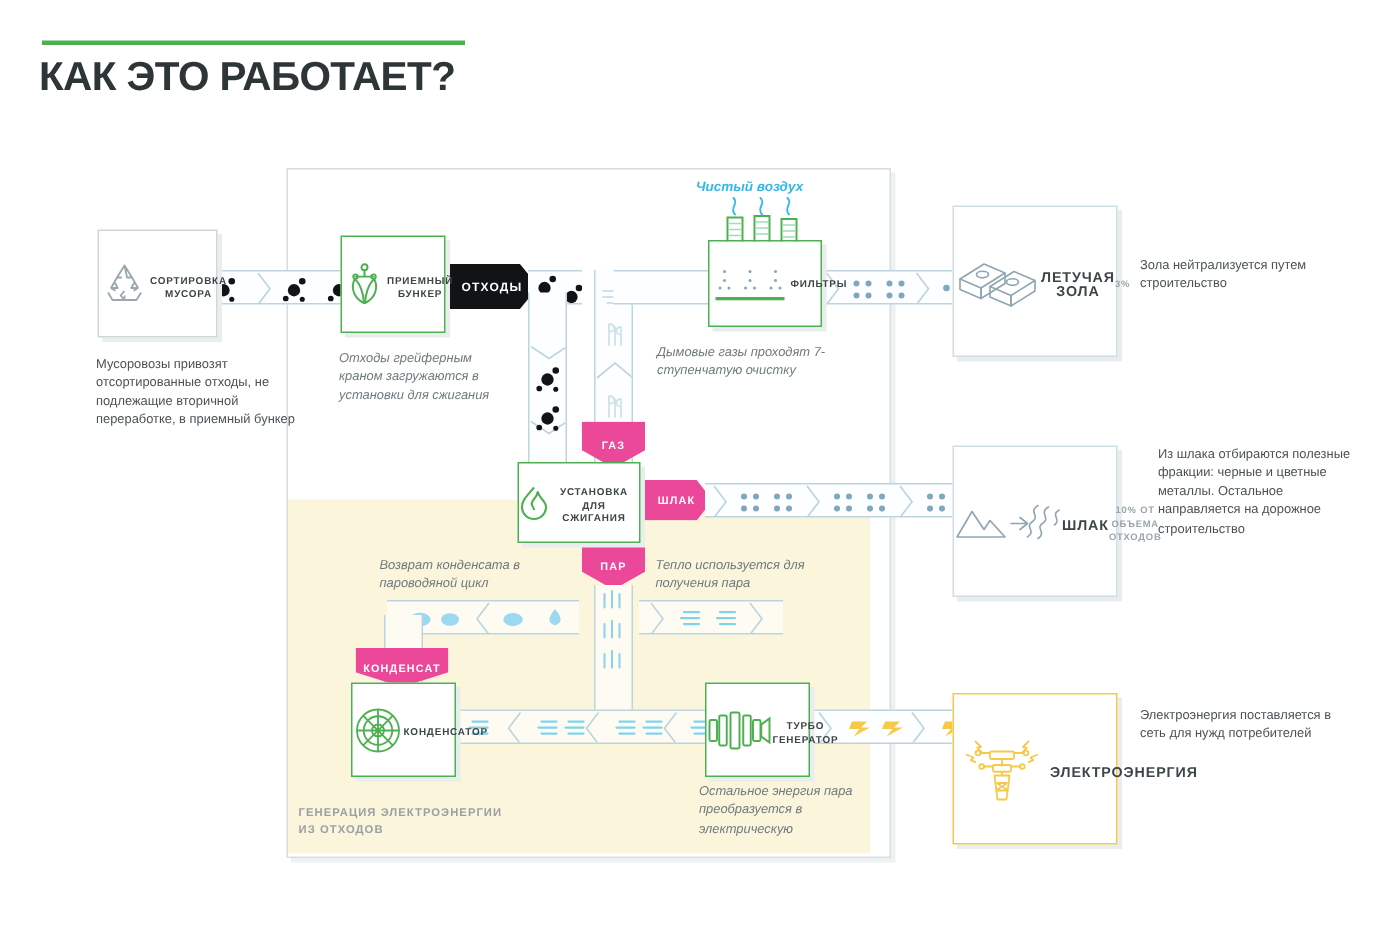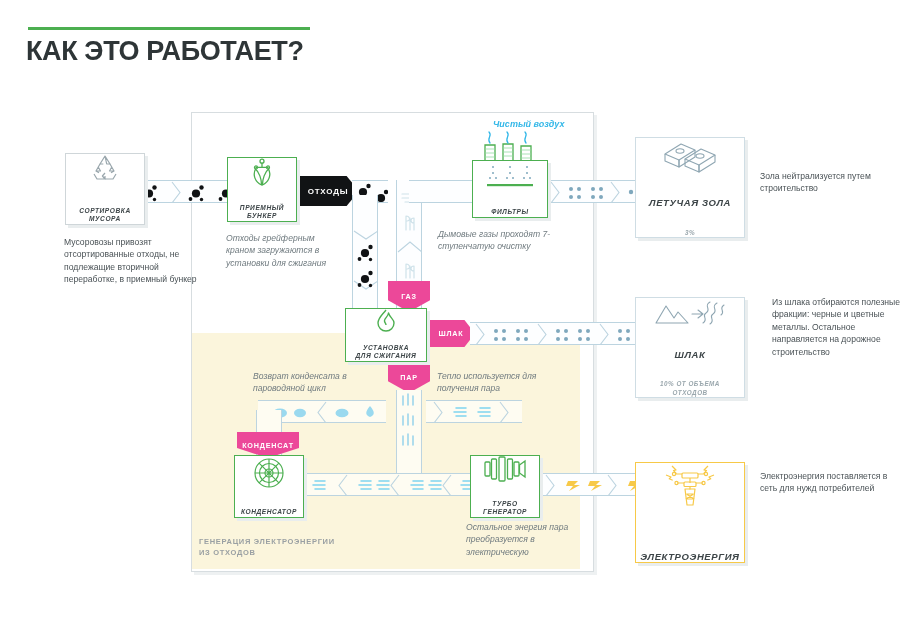--- a/index.html
+++ b/index.html
@@ -13,21 +13,21 @@
   
   #title-rule{left:28px;top:27px;width:282px;height:3px;background:#4CAF50;}
   #page-title{left:26px;top:36px;font-size:27px;font-weight:bold;letter-spacing:-0.4px;color:#2e3537;white-space:nowrap;}
 
   
   #plant-frame{left:191px;top:112px;width:401px;height:458px;border:1px solid #d7dde0;background:#ffffff;box-shadow:3px 3px 0 0 #eef1f2;}
   #heat-zone{left:192px;top:333px;width:388px;height:236px;background:#fbf5dc;}
   #heat-zone-label{left:199px;top:536px;font-size:7.5px;font-weight:bold;letter-spacing:.7px;line-height:11px;color:#9aa0a3;text-transform:uppercase;}
 
   
-  .card{background:#fff;box-sizing:border-box;display:flex;flex-direction:column;align-items:center;justify-content:space-between;box-shadow:3px 3px 0 0 #e9edee;font-style:italic;}
+  .card{background:#fff;box-sizing:border-box;display:flex;flex-direction:row;align-items:center;justify-content:space-between;box-shadow:3px 3px 0 0 #e9edee;}
   .card .cap{font-size:6.6px;font-weight:bold;letter-spacing:.55px;line-height:8.6px;text-align:center;color:#3d4548;text-transform:uppercase;}
   .card.green{border:1.6px solid #4CAF50;}
   .card.grey{border:1.3px solid #cfd6d9;}
   .card.blue{border:1.3px solid #cfdde4;}
   .card.yellow{border:1.6px solid #F7C948;margin-top:32px;}
   .card .ico{display:flex;align-items:center;justify-content:center;}
 
   
   #node-sorting{left:65px;top:153px;width:80px;height:72px;}
   #node-bunker{left:227px;top:157px;width:70px;height:65px;}
@@ -47,21 +47,21 @@
   .note-i{font-style:italic;color:#6f7a7f;}
   #note-sorting{left:64px;top:236px;width:135px;}
   #note-bunker{left:226px;top:232px;width:110px;}
   #note-gas{left:438px;top:228px;width:130px;}
   #note-flyash{left:760px;top:170px;width:135px;}
   #note-slag{left:772px;top:296px;width:140px;}
   #note-power{left:760px;top:470px;width:145px;}
   #note-condensate{left:253px;top:370px;width:120px;}
   #note-heat{left:437px;top:370px;width:120px;}
   #note-turbine{left:466px;top:521px;width:120px;}
-  #label-clean-air{left:493px;top:119px;font-size:9px;font-style:italic;font-weight:bold;color:#35b8e8;white-space:nowrap;}
+  #label-clean-air{left:464px;top:119px;font-size:9px;font-style:italic;font-weight:bold;color:#35b8e8;white-space:nowrap;}
 
   
   .band{background:#fdfeff;border-top:1.1px solid #bcd4e0;border-bottom:1.1px solid #bcd4e0;box-sizing:border-box;overflow:hidden;}
   .band-v{background:#fdfeff;border-left:1.1px solid #bcd4e0;border-right:1.1px solid #bcd4e0;box-sizing:border-box;overflow:hidden;}
   .band-y{background:#fefcf2;}
 
   
   .chip{background:#ec4899;color:#fff;font-size:7.2px;font-weight:bold;letter-spacing:.8px;display:flex;align-items:center;justify-content:center;text-transform:uppercase;}
   .chip-down{clip-path:polygon(0 0,100% 0,100% 62%,50% 100%,0 62%);}
   .chip-right{clip-path:polygon(0 0,78% 0,100% 50%,78% 100%,0 100%);}

